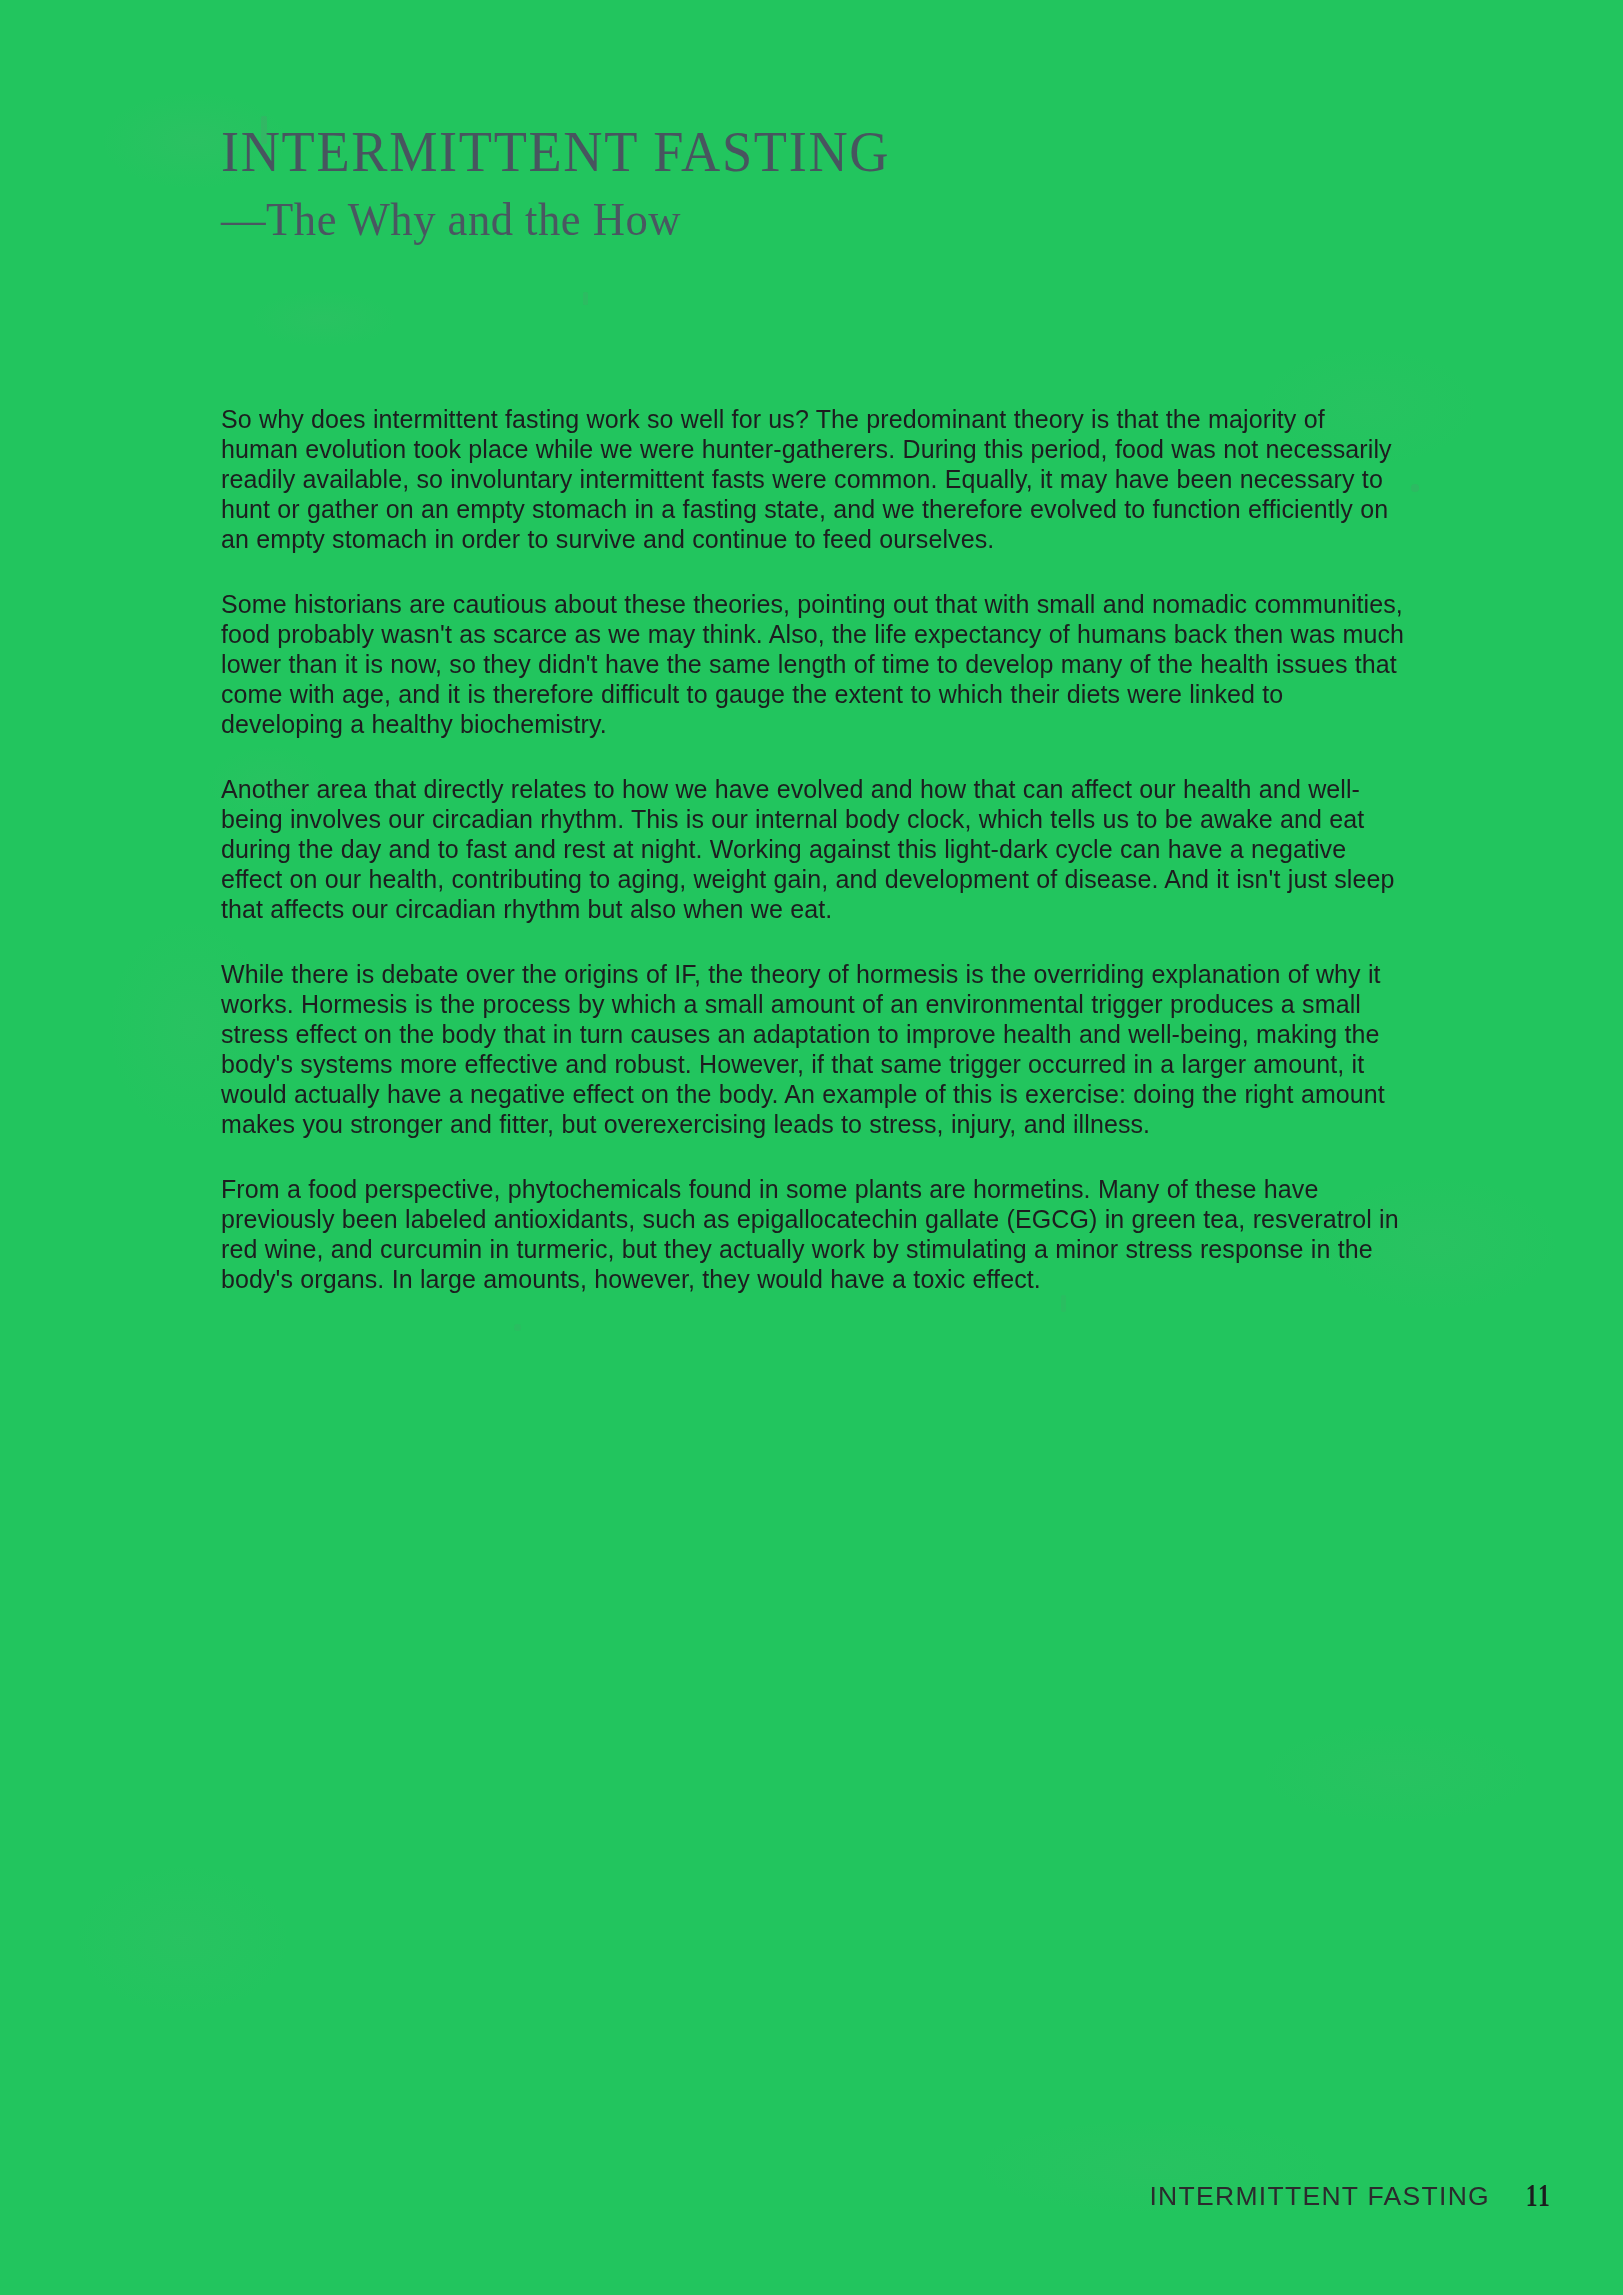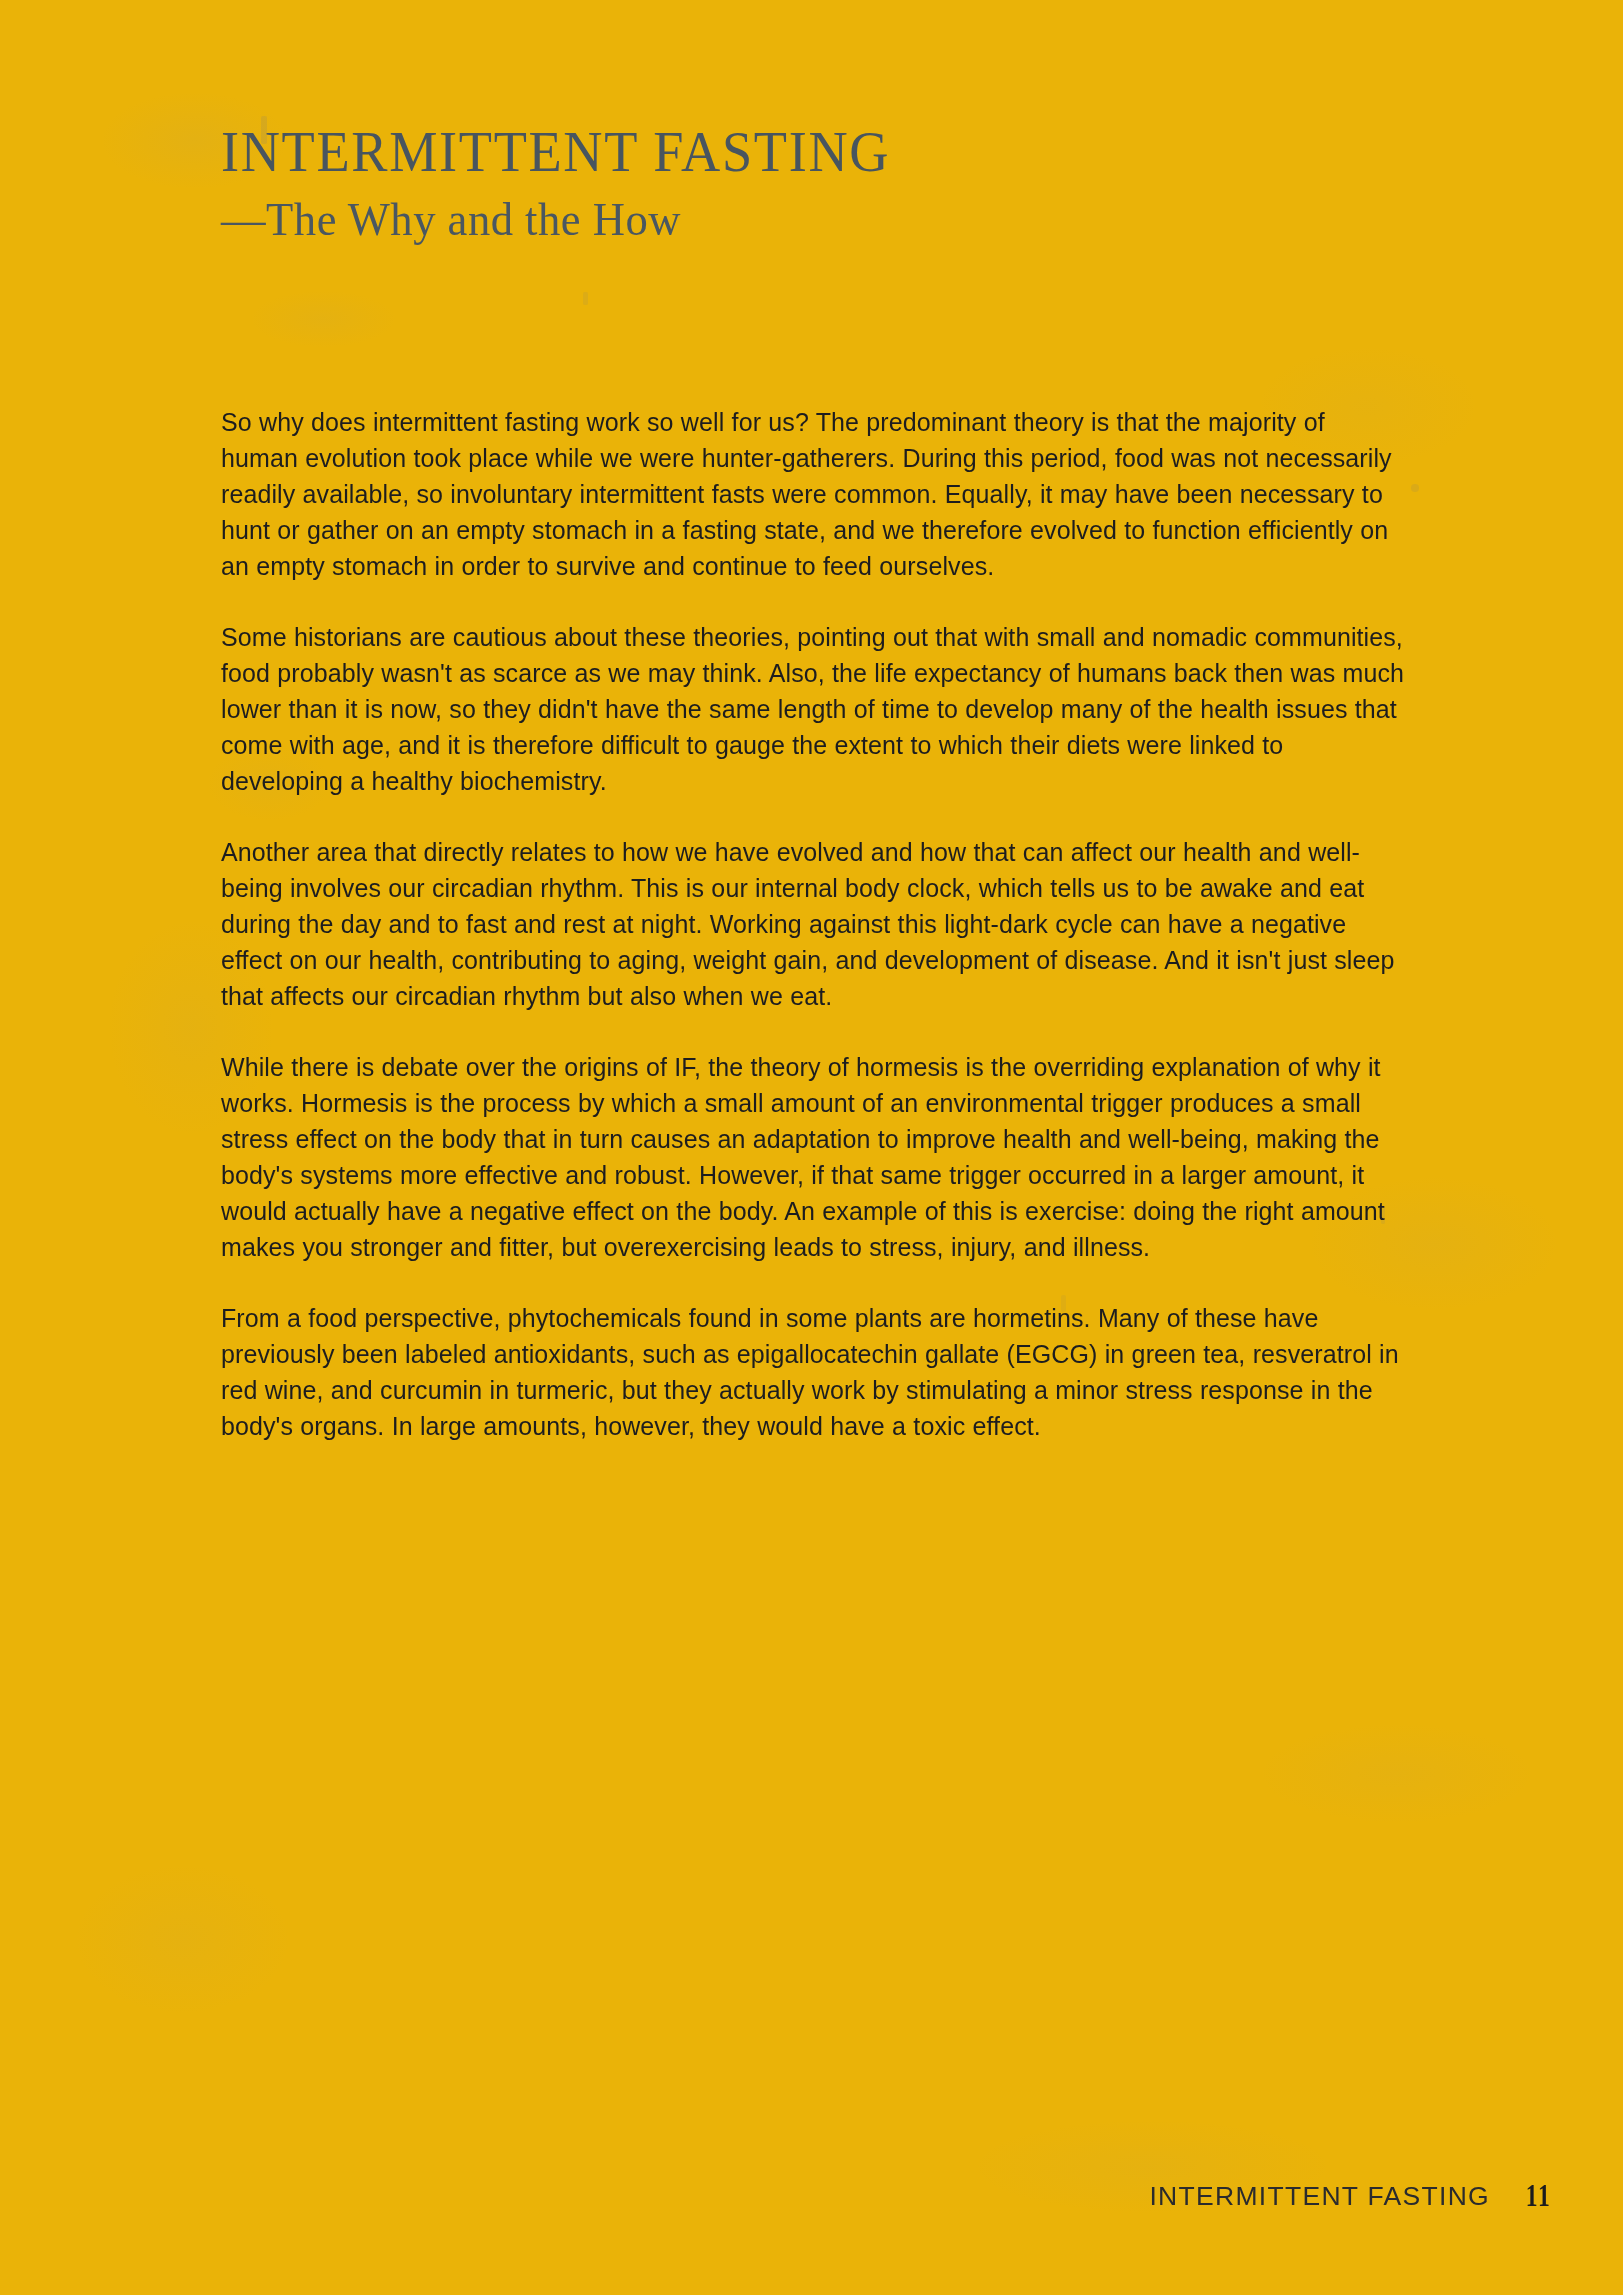--- a/index.html
+++ b/index.html
@@ -6,21 +6,21 @@
   html, body {
     margin: 0;
     padding: 0;
     background: #ffffff;
   }
 
   .page {
     position: relative;
     width: 1623px;
     height: 2295px;
-    background: #eab308;
+    background: #22c55e;
     overflow: hidden;
     font-family: "Liberation Sans", sans-serif;
     -webkit-font-smoothing: antialiased;
   }
 
   
   .scan-artifact {
     position: absolute;
     border-radius: 50%;
     pointer-events: none;
@@ -88,21 +88,21 @@
 
   
   .body-column {
     position: absolute;
     left: 221px;
     top: 404px;
     width: 1187px;
   }
   .para {
     font-size: 25px;
-    line-height: 36px;
+    line-height: 30px;
     color: #1d1d1f;
     letter-spacing: 0.1px;
     margin: 0 0 35px 0;
     text-align: left;
     word-spacing: 0.2px;
   }
   .para:last-child { margin-bottom: 16px; }
 
   .subhead {
     font-size: 25px;

